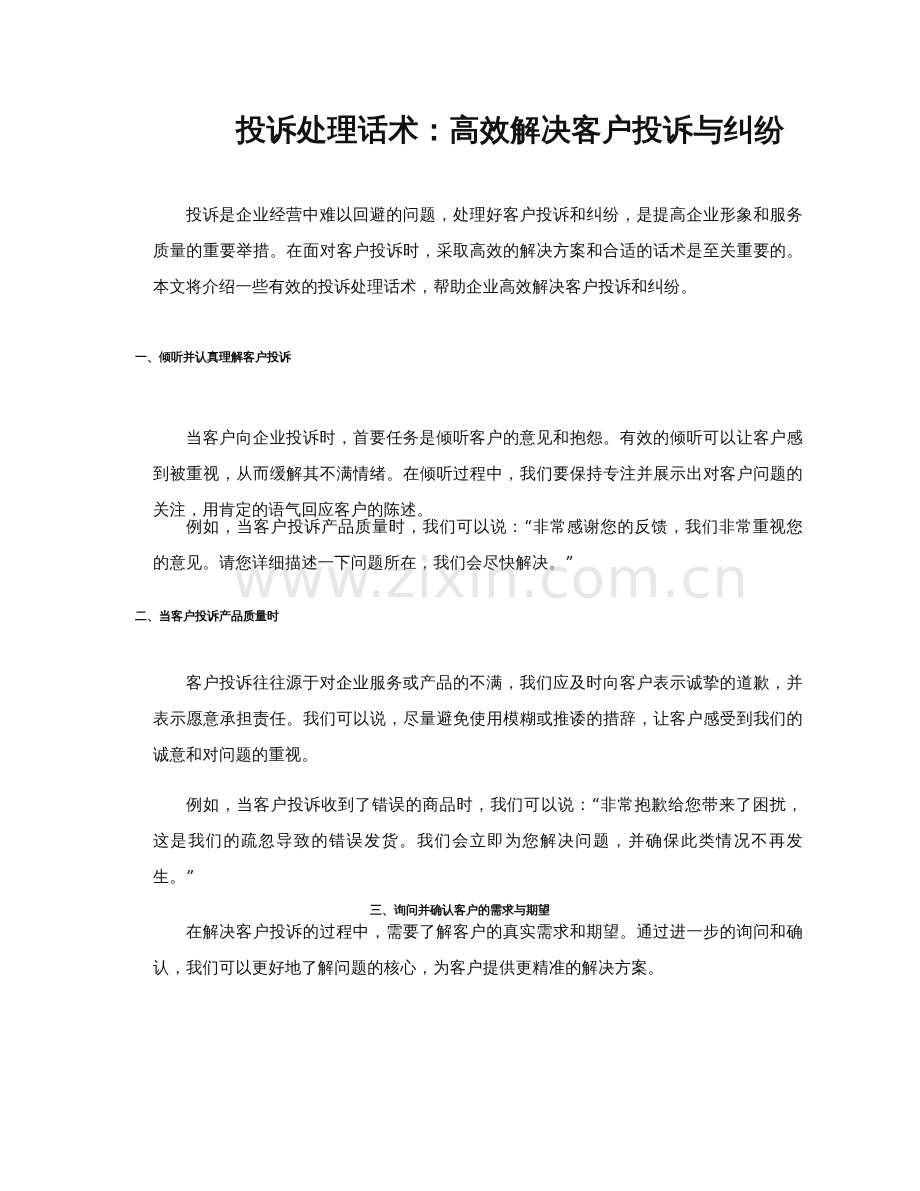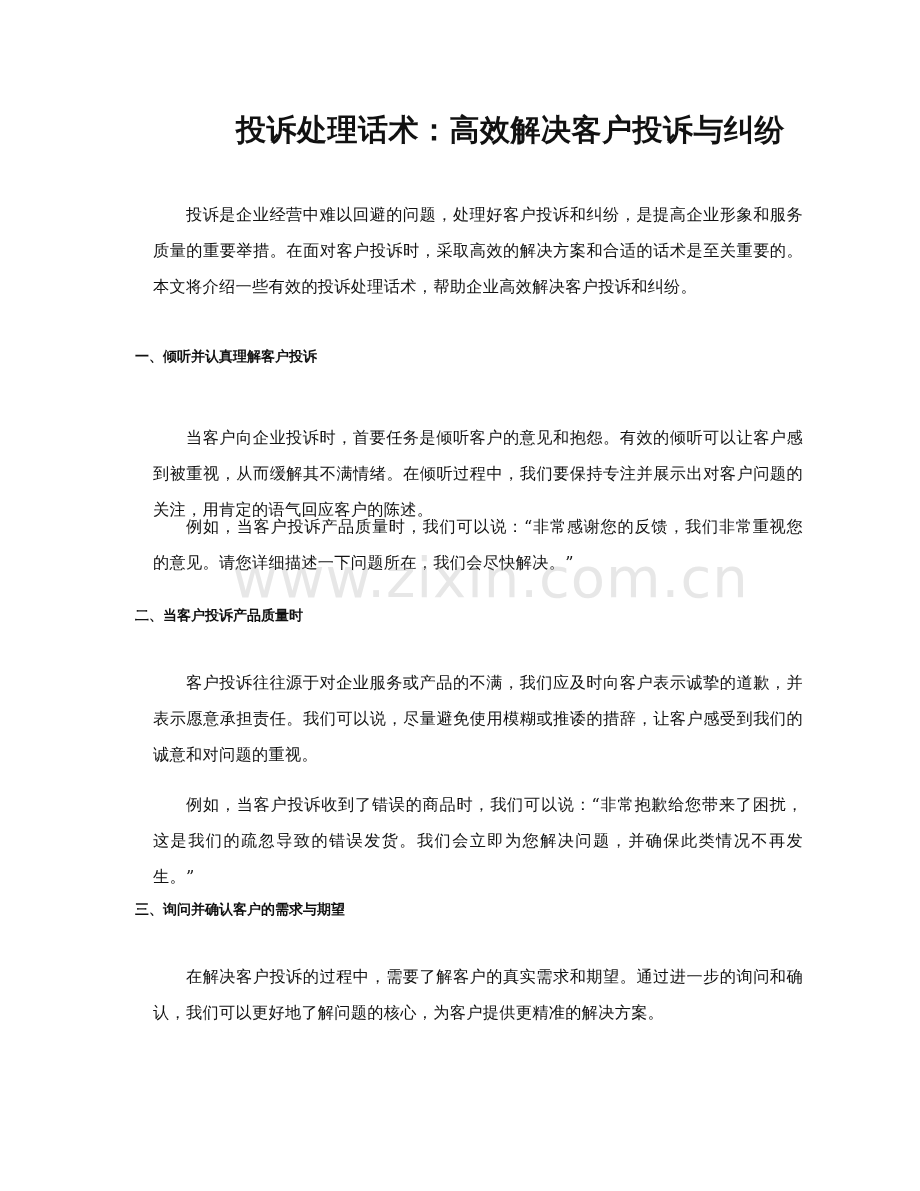--- a/index.html
+++ b/index.html
@@ -43,23 +43,23 @@
       line-height: 36px;
       text-indent: 33px;
       text-align: justify;
       letter-spacing: 0.3px;
     }
     .heading {
       position: absolute;
       left: 0;
       width: 650px;
       margin: 0;
-      font-family: Liberation Mono, monospace;
+      font-family: Liberation Sans, sans-serif;
       font-weight: bold;
-      font-size: 14px;
+      font-size: 12px;
       line-height: 30px;
     }
     .watermark {
       position: absolute;
       left: 232px;
       top: 543px;
       font-family: "DejaVu Sans", "Liberation Sans", sans-serif;
       font-size: 56px;
       line-height: 70px;
       color: rgba(170, 170, 170, 0.28);
@@ -78,18 +78,18 @@
   <p class="para" style="top:179px;">投诉是企业经营中难以回避的问题，处理好客户投诉和纠纷，是提高企业形象和服务质量的重要举措。在面对客户投诉时，采取高效的解决方案和合适的话术是至关重要的。本文将介绍一些有效的投诉处理话术，帮助企业高效解决客户投诉和纠纷。</p>
 
   <h2 class="heading" style="top:342px;">一、倾听并认真理解客户投诉</h2>
   <p class="para" style="top:402px;">当客户向企业投诉时，首要任务是倾听客户的意见和抱怨。有效的倾听可以让客户感到被重视，从而缓解其不满情绪。在倾听过程中，我们要保持专注并展示出对客户问题的关注，用肯定的语气回应客户的陈述。</p>
   <p class="para" style="top:491px;">例如，当客户投诉产品质量时，我们可以说：“非常感谢您的反馈，我们非常重视您的意见。请您详细描述一下问题所在，我们会尽快解决。”</p>
 
   <h2 class="heading" style="top:601px;">二、当客户投诉产品质量时</h2>
   <p class="para" style="top:647px;">客户投诉往往源于对企业服务或产品的不满，我们应及时向客户表示诚挚的道歉，并表示愿意承担责任。我们可以说，尽量避免使用模糊或推诿的措辞，让客户感受到我们的诚意和对问题的重视。</p>
   <p class="para" style="top:769px;">例如，当客户投诉收到了错误的商品时，我们可以说：“非常抱歉给您带来了困扰，这是我们的疏忽导致的错误发货。我们会立即为您解决问题，并确保此类情况不再发生。”</p>
 
-  <h2 class="heading" style="top:895px;">三、询问并确认客户的需求与期望</h2>
-  <p class="para" style="top:941px;">在解决客户投诉的过程中，需要了解客户的真实需求和期望。通过进一步的询问和确认，我们可以更好地了解问题的核心，为客户提供更精准的解决方案。</p>
+  <h2 class="heading" style="top:895px;text-align:center;">三、询问并确认客户的需求与期望</h2>
+  <p class="para" style="top:896px;">在解决客户投诉的过程中，需要了解客户的真实需求和期望。通过进一步的询问和确认，我们可以更好地了解问题的核心，为客户提供更精准的解决方案。</p>
 
 </div>
 
 <div class="watermark">www.zixin.com.cn</div>
 
 </body></html>

